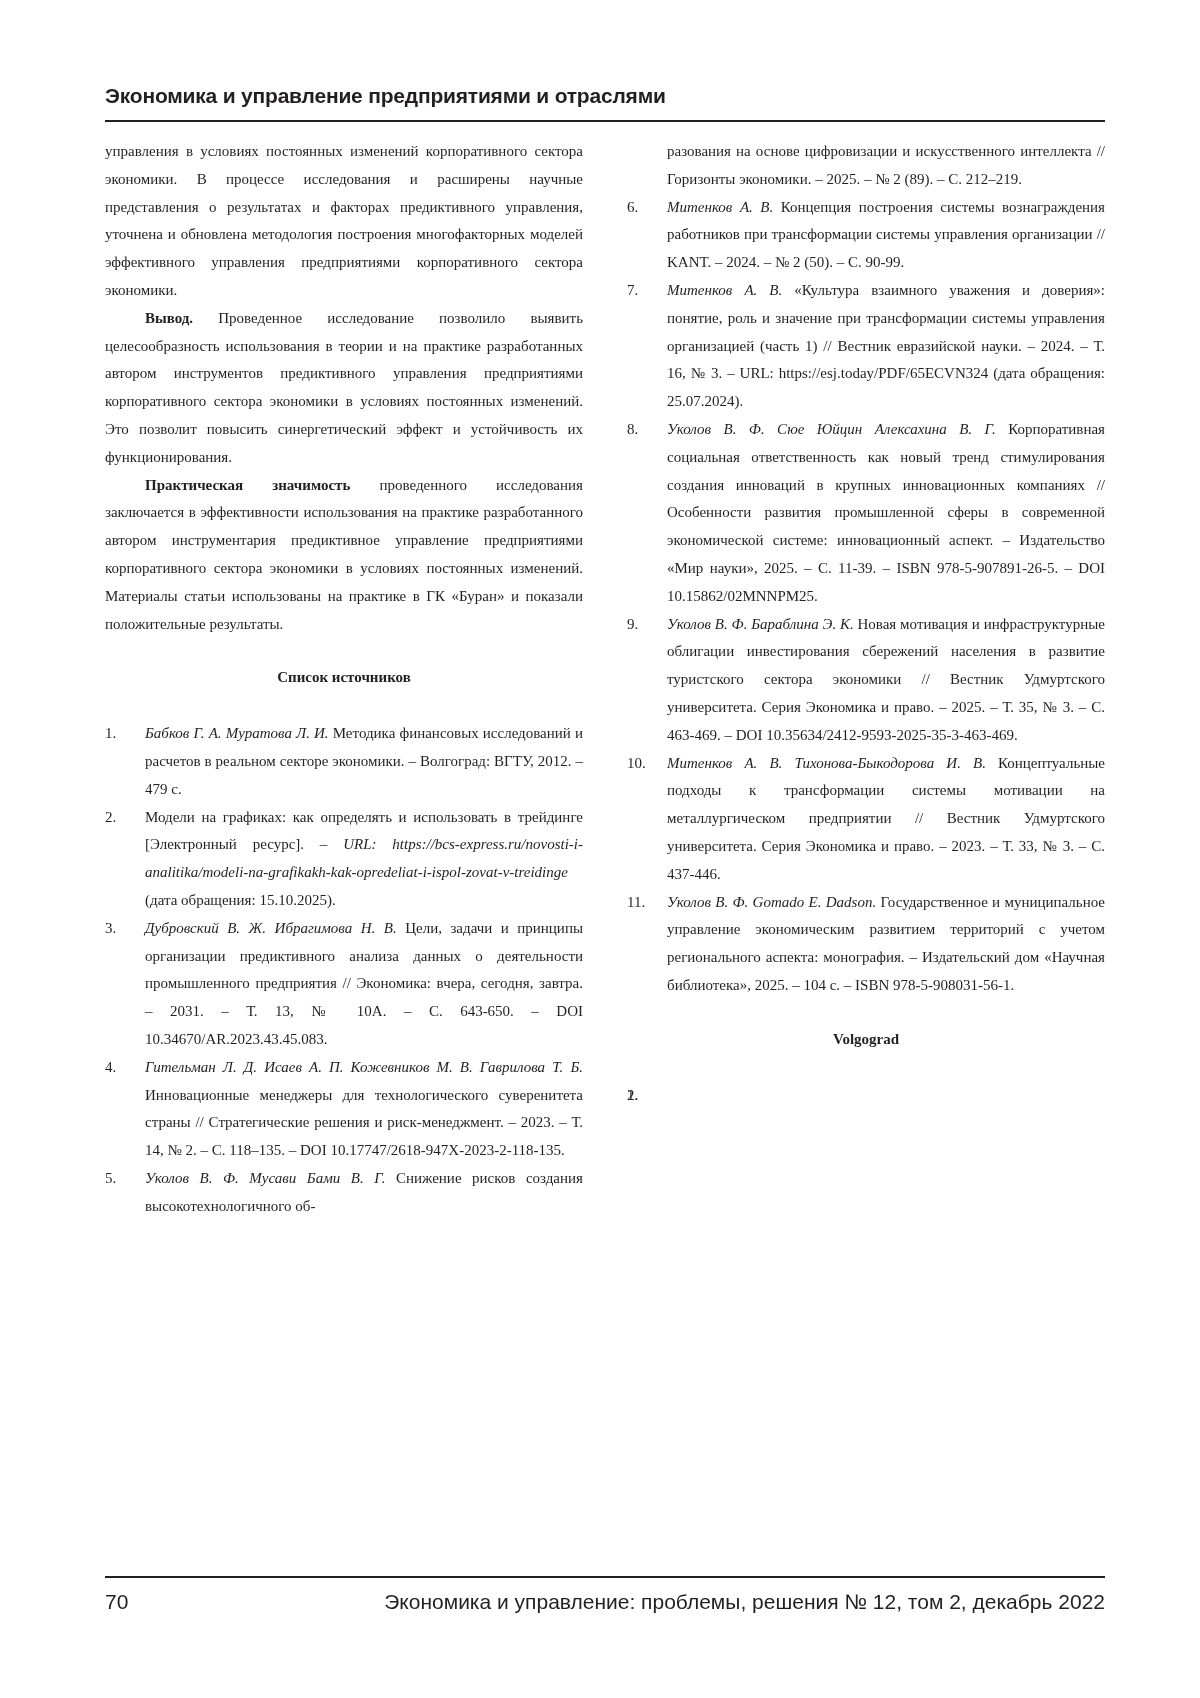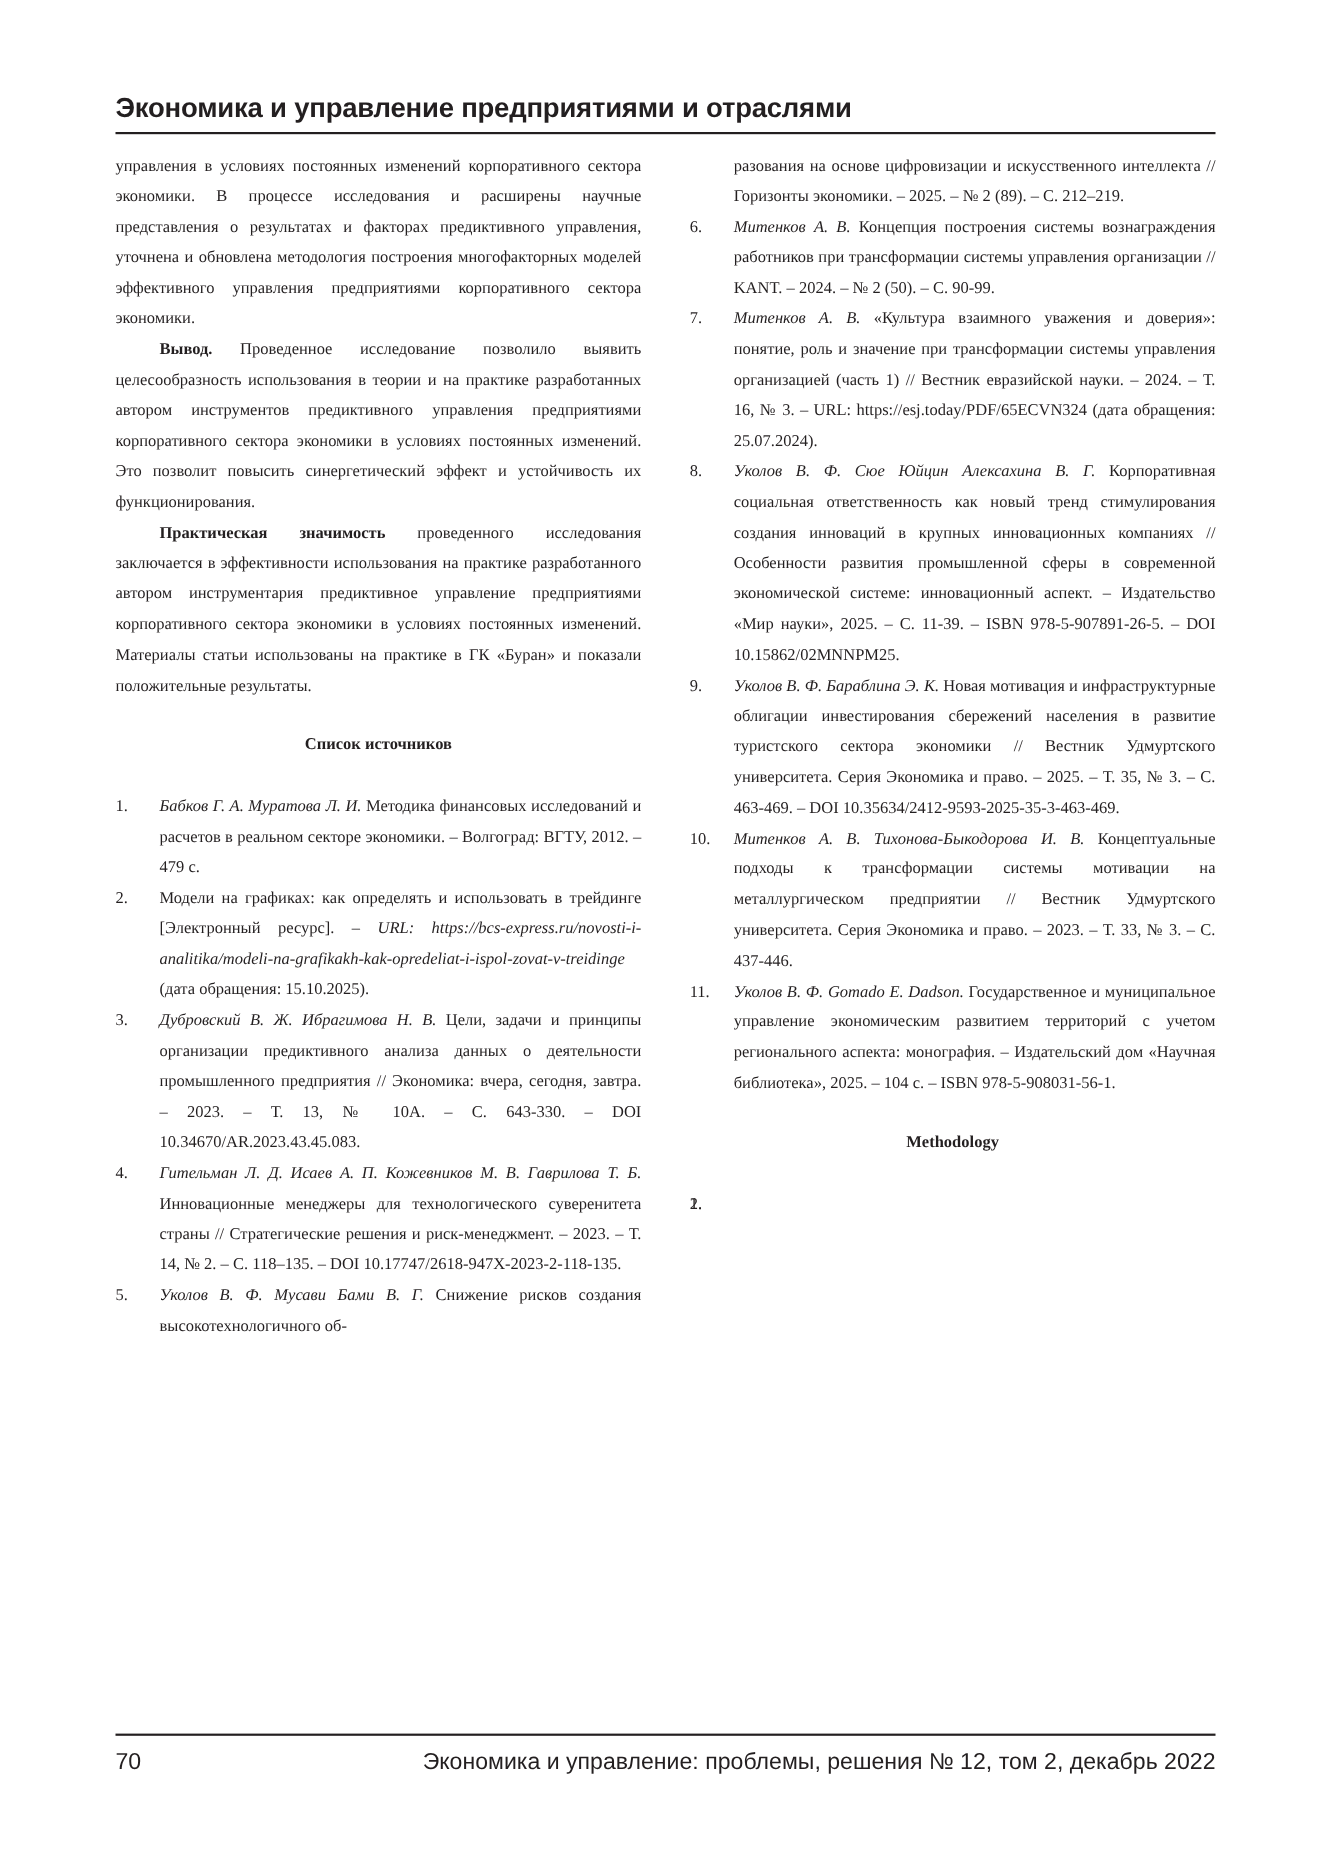--- a/index.html
+++ b/index.html
@@ -1,19 +1,19 @@
 <!DOCTYPE html>
 <html><head>
 <meta charset="utf-8">
 <style>
   html, body { margin: 0; padding: 0; background: #ffffff; }
   body { width: 1200px; height: 1698px; position: relative; overflow: hidden; color: #231f20; }
   .header {
     position: absolute; left: 105px; top: 84px; width: 1000px;
-    font-family: "Liberation Sans", sans-serif; font-weight: bold; font-size: 25px;
+    font-family: "Liberation Sans", sans-serif; font-weight: bold; font-size: 21px;
     letter-spacing: -0.2px;
   }
   .rule { position: absolute; left: 105px; width: 1000px; height: 2px; background: #231f20; }
   .rule.top { top: 120px; }
   .rule.bottom { top: 1576px; }
   .col {
     position: absolute; top: 138px; width: 478px;
     font-family: "Liberation Serif", serif; font-size: 15px; line-height: 27.8px;
     text-align: justify; hyphens: manual;
   }
@@ -42,37 +42,37 @@
 <div class="rule top"></div>
 
 <div class="col left">
   <p>управления в условиях постоянных изменений корпоративного сектора экономики. В процессе исследования и расширены научные представления о результатах и факторах предиктивного управления, уточнена и обновлена методология построения многофакторных моделей эффективного управления предприятиями корпоративного сектора экономики.</p>
   <p class="indent"><span class="b">Вывод.</span><span> Проведенное исследование позволило выявить целесообразность использования в теории и на практике разработанных автором инструментов предиктивного управления предприятиями корпоративного сектора экономики в условиях постоянных изменений. Это позволит повысить синергетический эффект и устойчивость их функционирования.</span></p>
   <p class="indent"><span class="b">Практическая значимость</span><span> проведенного исследования заключается в эффективности использования на практике разработанного автором инструментария предиктивное управление предприятиями корпоративного сектора экономики в условиях постоянных изменений. Материалы статьи использованы на практике в ГК «Буран» и показали положительные результаты.</span></p>
   <p class="sec-title">Список источников</p>
   <ol class="refs">
     <li><span class="num">1.</span><span class="i">Бабков Г. А. Муратова Л. И.</span><span> Методика финансовых исследований и расчетов в реальном секторе экономики. – Волгоград: ВГТУ, 2012. – 479 с.</span></li>
     <li><span class="num">2.</span><span>Модели на графиках: как определять и использовать в трейдинге [Электронный ресурс]. – </span><span class="i">URL: https://bcs-express.ru/novosti-i-analitika/modeli-na-grafikakh-kak-opredeliat-i-ispol-zovat-v-treidinge</span><span> (дата обращения: 15.10.2025).</span></li>
-    <li><span class="num">3.</span><span class="i">Дубровский В. Ж. Ибрагимова Н. В.</span><span> Цели, задачи и принципы организации предиктивного анализа данных о деятельности промышленного предприятия // Экономика: вчера, сегодня, завтра. – 2023. – Т. 13, № 10А. – С. 643-330. – DOI 10.34670/AR.2023.43.45.083.</span></li>
+    <li><span class="num">3.</span><span class="i">Дубровский В. Ж. Ибрагимова Н. В.</span><span> Цели, задачи и принципы организации предиктивного анализа данных о деятельности промышленного предприятия // Экономика: вчера, сегодня, завтра. – 2031. – Т. 13, № 10А. – С. 643-650. – DOI 10.34670/AR.2023.43.45.083.</span></li>
     <li><span class="num">4.</span><span class="i">Гительман Л. Д. Исаев А. П. Кожевников М. В. Гаврилова Т. Б.</span><span> Инновационные менеджеры для технологического суверенитета страны // Стратегические решения и риск-менеджмент. – 2023. – Т. 14, № 2. – С. 118–135. – DOI 10.17747/2618-947X-2023-2-118-135.</span></li>
     <li><span class="num">5.</span><span class="i">Уколов В. Ф. Мусави Бами В. Г.</span><span> Снижение рисков создания высокотехнологичного об-</span></li>
   </ol>
 </div>
 
 <div class="col right">
   <p class="cont">разования на основе цифровизации и искусственного интеллекта // Горизонты экономики. – 2025. – № 2 (89). – С. 212–219.</p>
   <ol class="refs">
     <li><span class="num">6.</span><span class="i">Митенков А. В.</span><span> Концепция построения системы вознаграждения работников при трансформации системы управления организации // KANT. – 2024. – № 2 (50). – С. 90-99.</span></li>
     <li><span class="num">7.</span><span class="i">Митенков А. В.</span><span> «Культура взаимного уважения и доверия»: понятие, роль и значение при трансформации системы управления организацией (часть 1) // Вестник евразийской науки. – 2024. – Т. 16, № 3. – URL: https://esj.today/PDF/65ECVN324 (дата обращения: 25.07.2024).</span></li>
     <li><span class="num">8.</span><span class="i">Уколов В. Ф. Сюе Юйцин Алексахина В. Г.</span><span> Корпоративная социальная ответственность как новый тренд стимулирования создания инноваций в крупных инновационных компаниях // Особенности развития промышленной сферы в современной экономической системе: инновационный аспект. – Издательство «Мир науки», 2025. – С. 11-39. – ISBN 978-5-907891-26-5. – DOI 10.15862/02MNNPM25.</span></li>
     <li><span class="num">9.</span><span class="i">Уколов В. Ф. Бараблина Э. К.</span><span> Новая мотивация и инфраструктурные облигации инвестирования сбережений населения в развитие туристского сектора экономики // Вестник Удмуртского университета. Серия Экономика и право. – 2025. – Т. 35, № 3. – С. 463-469. – DOI 10.35634/2412-9593-2025-35-3-463-469.</span></li>
     <li><span class="num">10.</span><span class="i">Митенков А. В. Тихонова-Быкодорова И. В.</span><span> Концептуальные подходы к трансформации системы мотивации на металлургическом предприятии // Вестник Удмуртского университета. Серия Экономика и право. – 2023. – Т. 33, № 3. – С. 437-446.</span></li>
     <li><span class="num">11.</span><span class="i">Уколов В. Ф. Gomado E. Dadson.</span><span> Государственное и муниципальное управление экономическим развитием территорий с учетом регионального аспекта: монография. – Издательский дом «Научная библиотека», 2025. – 104 с. – ISBN 978-5-908031-56-1.</span></li>
   </ol>
-  <p class="sec-title">Methodology</p>
+  <p class="sec-title">Volgograd</p>
   <ol class="refs">
     <li><span class="num">1.</span></li>
     <li><span class="num">2.</span></li>
   </ol>
 </div>
 
 <div class="rule bottom"></div>
 <div class="footer">
   <span class="page">70</span>
   <span class="journal">Экономика и управление: проблемы, решения № 12, том 2, декабрь 2022</span>

